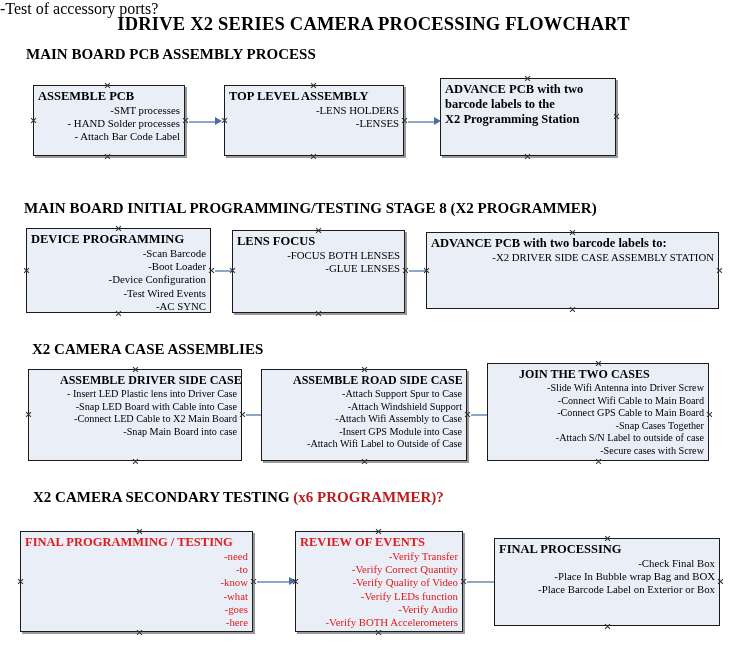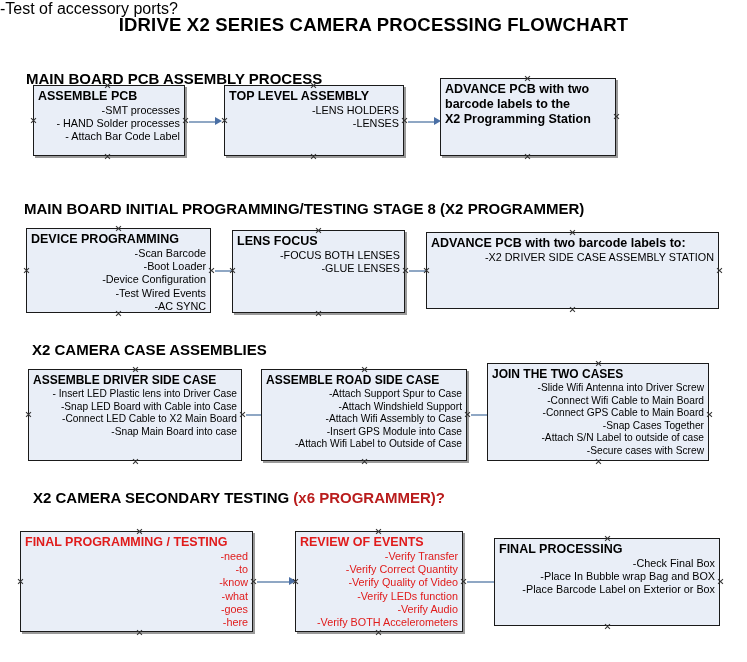--- a/index.html
+++ b/index.html
@@ -2,21 +2,21 @@
 <html><head>
 <meta charset="utf-8">
 <style>
   html,body{margin:0;padding:0;background:#ffffff;}
   body{
     width:747px;height:662px;position:relative;overflow:hidden;
     font-family:"Liberation Sans","DejaVu Sans",sans-serif;
     color:#000000;
     -webkit-font-smoothing:antialiased;
   }
-  .canvas{position:absolute;left:0;top:0;width:747px;height:662px;}
+  .canvas{position:absolute;left:0;top:0;width:747px;height:662px;font-family:Liberation Serif, serif;}
 
   .doc-title{
     position:absolute;left:0;top:14px;width:747px;text-align:center;
     font-size:18.5px;font-weight:bold;letter-spacing:.2px;
   }
 
   .section-title{
     position:absolute;font-size:15px;font-weight:bold;white-space:nowrap;
   }
   .section-title .suffix-red{color:#b91c1c;}
@@ -32,21 +32,21 @@
   }
   .node.noshadow{box-shadow:none;}
   .node .n-title{
     font-size:12.5px;font-weight:bold;line-height:14px;white-space:nowrap;
     margin-bottom:1px;
   }
   .node .n-line{
     font-size:10.8px;line-height:13.2px;white-space:nowrap;text-align:right;
   }
   .node.red .n-title,.node.red .n-line{color:#e01b1b;}
-  .node.small .n-title{font-size:12px;}
+  .node.small .n-title{font-size:12px;margin-left:27px;}
   .node.small .n-line{font-size:10.2px;line-height:12.6px;}
 
   
   .conn{position:absolute;height:2px;background:#8fa7c4;}
   .arrow{
     position:absolute;width:0;height:0;
     border-top:4.5px solid transparent;border-bottom:4.5px solid transparent;
     border-left:7px solid #4a6fa5;
   }
 
@@ -62,21 +62,21 @@
   .hx:before{transform:rotate(45deg);}
   .hx:after{transform:rotate(-45deg);}
 </style>
 </head>
 <body>
 
 <div class="canvas">
 
   <div class="doc-title">IDRIVE X2  SERIES CAMERA PROCESSING FLOWCHART</div>
 
-  <div class="section-title" style="left:26px;top:70px;text-align:center;">
+  <div class="section-title" style="left:26px;top:46px;text-align:center;">
     <span>MAIN BOARD PCB ASSEMBLY PROCESS</span>
   </div>
 
   <div class="node" style="left:33px;top:85px;width:152px;height:71px;">
     <div class="n-title">ASSEMBLE PCB</div>
     <div class="n-line">-SMT processes</div>
     <div class="n-line">- HAND Solder processes</div>
     <div class="n-line">- Attach Bar Code Label</div>
   </div>
   <span class="hx" style="left:104px;top:82px;"></span>

